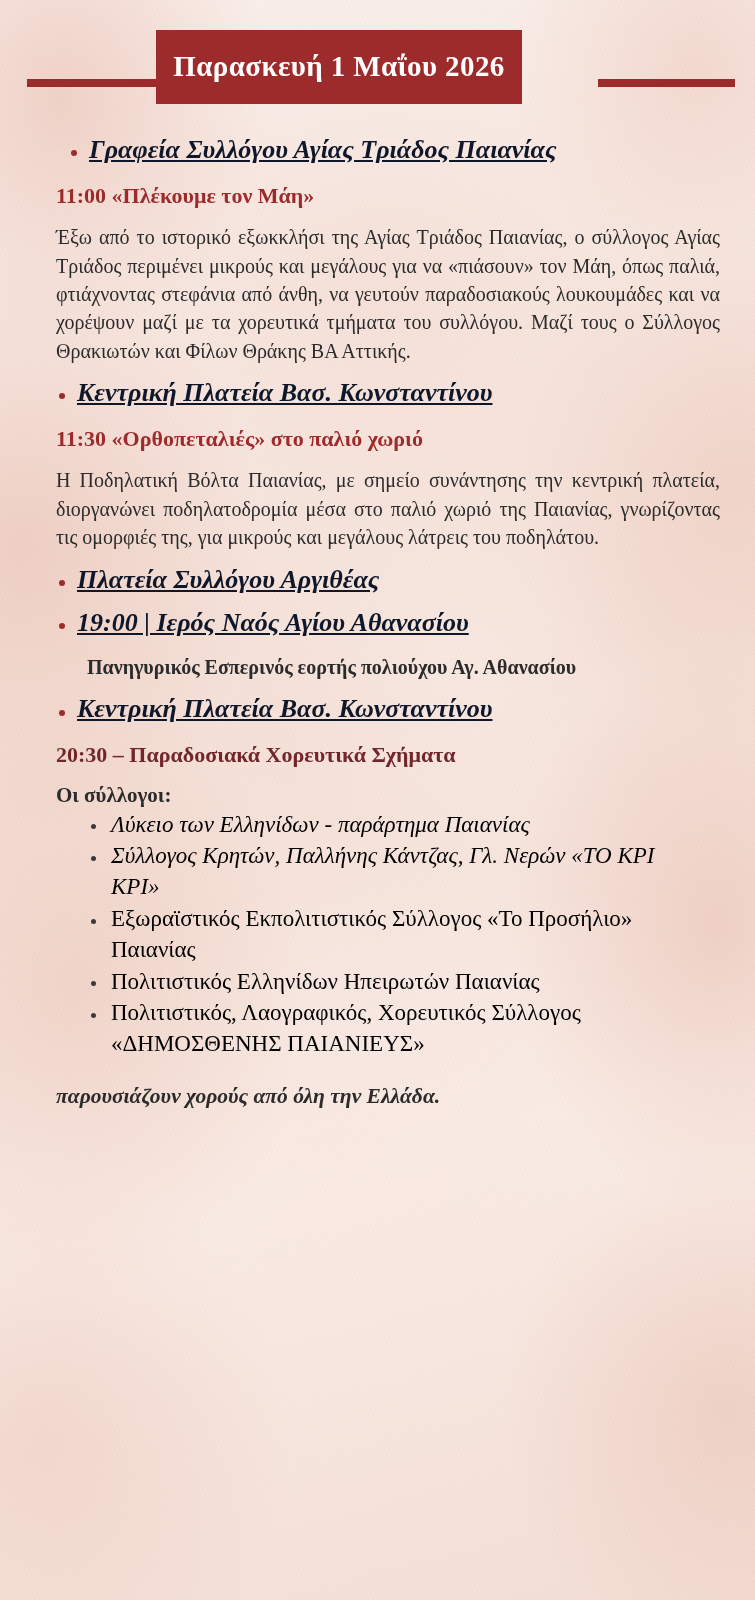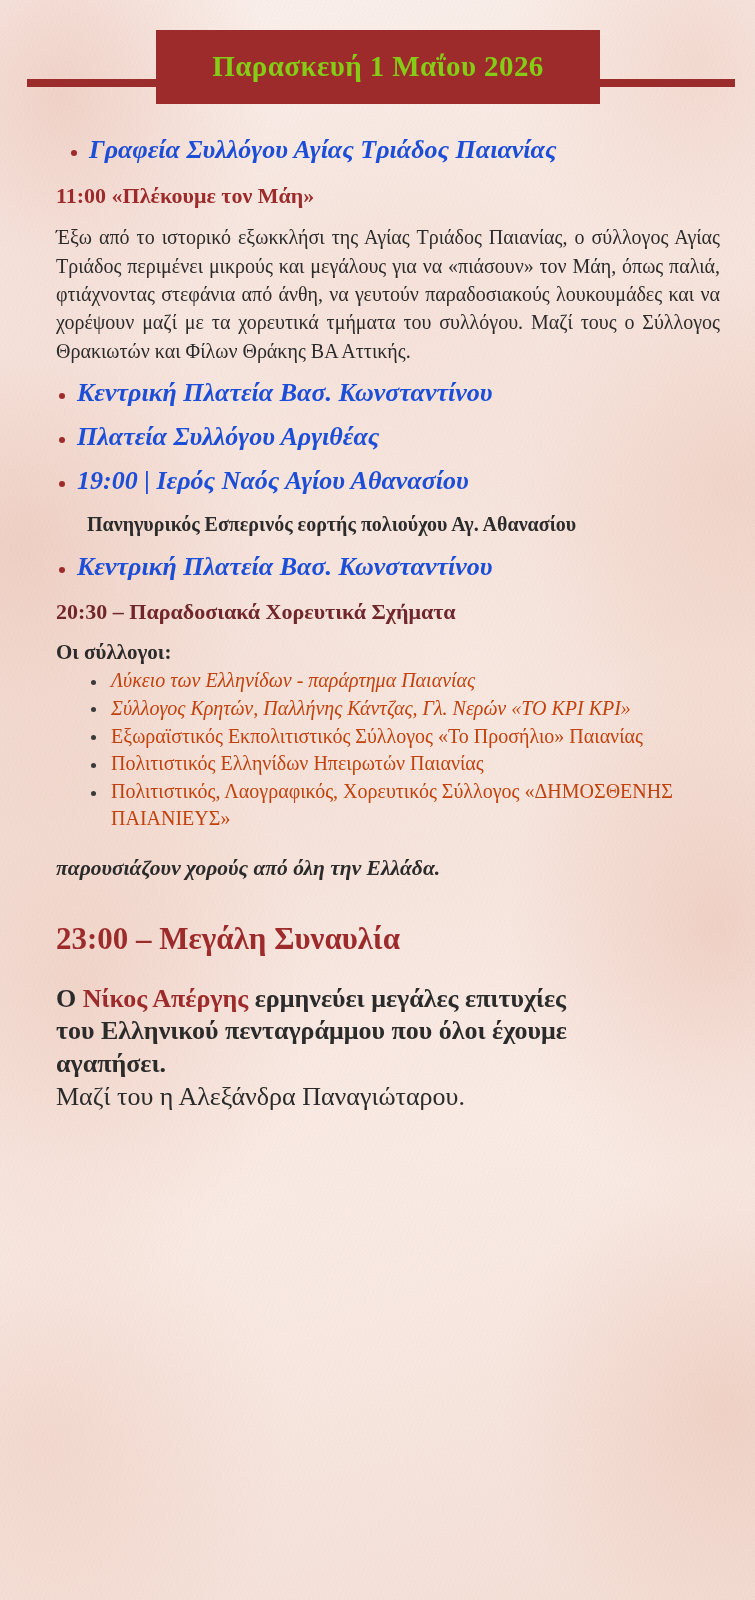--- a/index.html
+++ b/index.html
@@ -68,49 +68,50 @@
     top: 49px;
     height: 8px;
     background: #9c2c2c;
   }
   .rule-left  { left: 27px;  width: 178px; }
   .rule-right { right: 20px; width: 137px; }
   .date-banner {
     position: absolute;
     left: 156px;
     top: 0;
-    width: 444px;
+    width: 366px;
     height: 74px;
     background: #9e2b2b;
-    color: #84cc16;
+    color: #ffffff;
     font-size: 29px;
     font-weight: bold;
     letter-spacing: .4px;
     display: flex;
     align-items: center;
     justify-content: center;
     text-align: center;
     line-height: 1.1;
   }
 
   
   .body-inner {
     padding: 0 27px 0 27px;
     box-sizing: border-box;
   }
 
   .venue {
-    color: #1d4ed8;
+    color: #0f172a;
     font-size: 26px;
     font-weight: bold;
     font-style: italic;
     line-height: 1.22;
     position: relative;
     padding-left: 62px;
     margin: 12px 0 0 0;
+    text-decoration: underline;
   }
   .venue::before {
     content: "";
     position: absolute;
     left: 44px;
     top: .62em;
     width: 6px;
     height: 6px;
     border-radius: 50%;
     background: #9e2b2b;
@@ -166,25 +167,25 @@
     padding-left: 29px;
     margin: 14px 0 2px 0;
   }
   ul.assoc-list {
     list-style: none;
     margin: 0;
     padding: 0 20px 0 62px;
   }
   ul.assoc-list li {
     position: relative;
-    font-size: 20px;
+    font-size: 23px;
     line-height: 1.34;
     margin-bottom: 1px;
     padding-left: 22px;
-    color: #c2410c;
+    color: #000000;
   }
   ul.assoc-list li::before {
     content: "";
     position: absolute;
     left: 2px;
     top: .63em;
     width: 5px;
     height: 5px;
     border-radius: 50%;
     background: #3a3a3a;
@@ -240,20 +241,22 @@
   <div class="body-inner">
 
     <div>
       <div class="venue">Γραφεία Συλλόγου Αγίας Τριάδος Παιανίας</div>
       <div class="time-head">11:00 «Πλέκουμε τον Μάη»</div>
       <p class="para">Έξω από το ιστορικό εξωκκλήσι της Αγίας Τριάδος Παιανίας, ο σύλλογος Αγίας Τριάδος περιμένει μικρούς και μεγάλους για να «πιάσουν» τον Μάη, όπως παλιά, φτιάχνοντας στεφάνια από άνθη, να γευτούν παραδοσιακούς λουκουμάδες και να χορέψουν μαζί με τα χορευτικά τμήματα του συλλόγου. Μαζί τους ο Σύλλογος Θρακιωτών και Φίλων Θράκης ΒΑ Αττικής.</p>
     </div>
 
     <div>
       <div class="venue indent-2">Κεντρική Πλατεία Βασ. Κωνσταντίνου</div>
+      <div class="time-head">11:30  «Ορθοπεταλιές» στο παλιό χωριό</div>
+      <p class="para">Η Ποδηλατική Βόλτα Παιανίας, με σημείο συνάντησης την κεντρική πλατεία, διοργανώνει ποδηλατοδρομία μέσα στο παλιό χωριό της Παιανίας, γνωρίζοντας τις ομορφιές της, για μικρούς και μεγάλους λάτρεις του ποδηλάτου.</p>
     </div>
 
     <div>
       <div class="venue indent-2">Πλατεία Συλλόγου Αργιθέας</div>
     </div>
 
     <div>
       <div class="venue indent-2">19:00 | Ιερός Ναός Αγίου Αθανασίου</div>
       <div class="ind-block">
         <p class="para nojust bold">Πανηγυρικός Εσπερινός εορτής πολιούχου Αγ. Αθανασίου</p>
@@ -267,22 +270,15 @@
       <ul class="assoc-list">
           <li class="italic">Λύκειο των Ελληνίδων - παράρτημα Παιανίας</li>
           <li class="italic">Σύλλογος Κρητών, Παλλήνης Κάντζας, Γλ. Νερών «ΤΟ ΚΡΙ ΚΡΙ»</li>
           <li>Εξωραϊστικός Εκπολιτιστικός Σύλλογος «Το Προσήλιο» Παιανίας</li>
           <li>Πολιτιστικός Ελληνίδων Ηπειρωτών Παιανίας</li>
           <li>Πολιτιστικός, Λαογραφικός, Χορευτικός Σύλλογος «ΔΗΜΟΣΘΕΝΗΣ ΠΑΙΑΝΙΕΥΣ»</li>
         </ul>
       <p class="presenting">παρουσιάζουν χορούς από όλη την Ελλάδα.</p>
     </div>
 
-    <div>
-      <div class="finale-head">23:00 – Μεγάλη Συναυλία</div>
-      <p class="finale-body">
-        <span>Ο </span><span class="hl">Νίκος Απέργης</span><span> ερμηνεύει μεγάλες επιτυχίες του Ελληνικού πενταγράμμου που όλοι έχουμε αγαπήσει.</span>
-      </p>
-      <p class="finale-last">Μαζί του η Αλεξάνδρα Παναγιώταρου.</p>
-    </div>
 
   </div>
 </div>
 
 </body></html>

